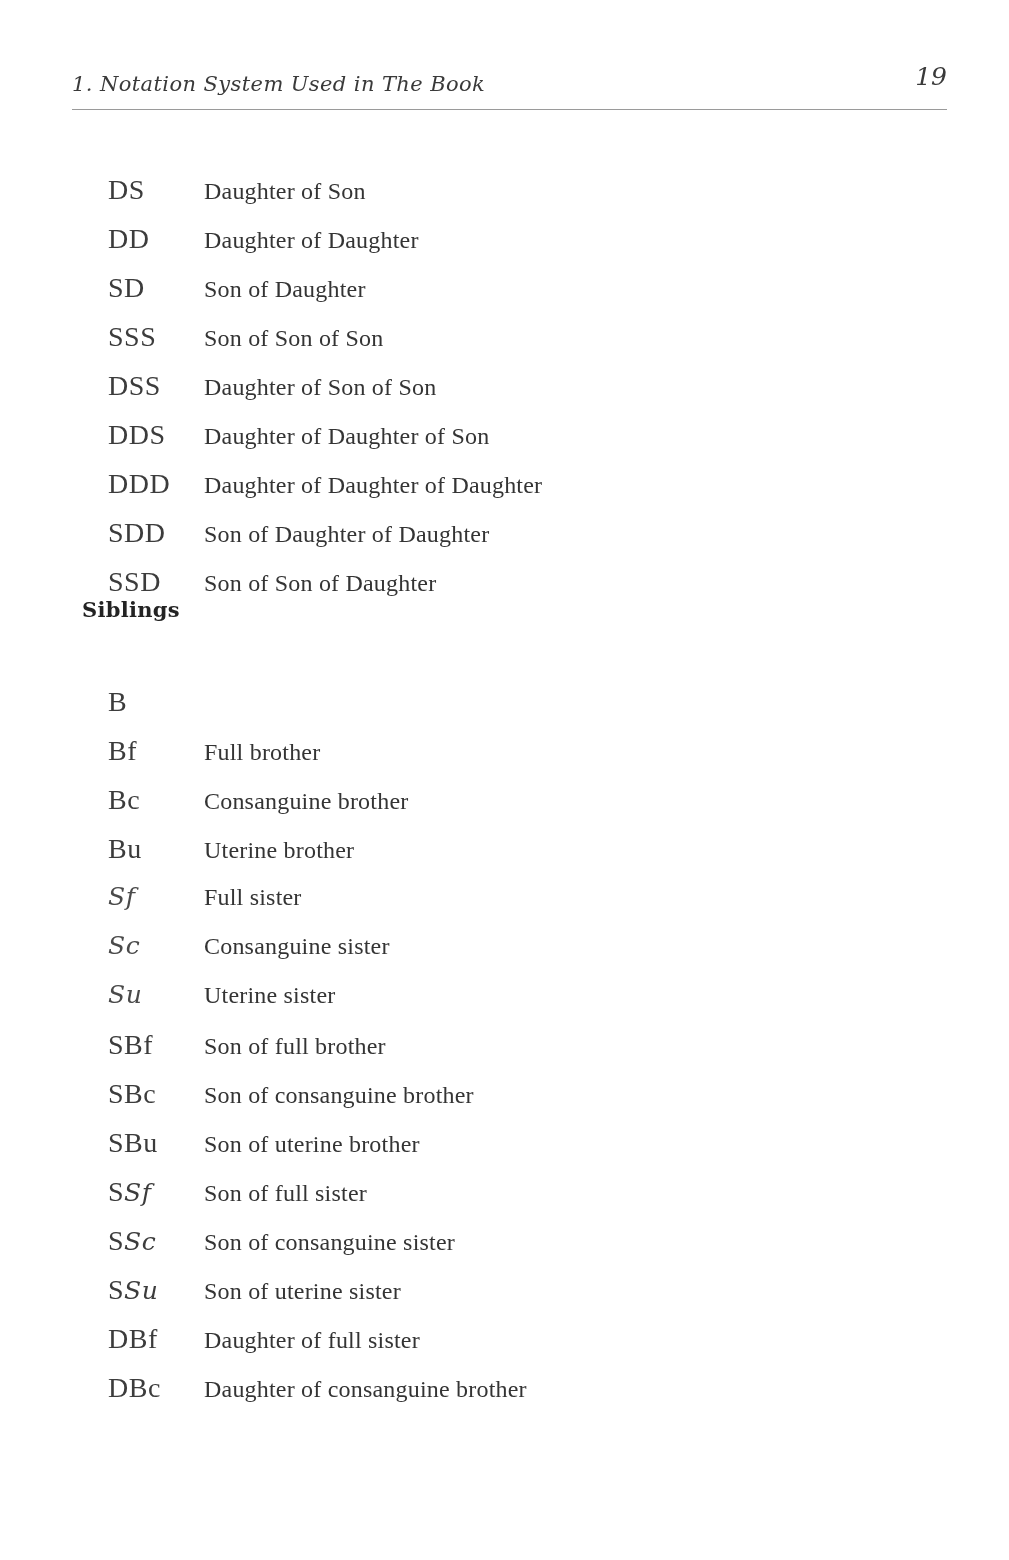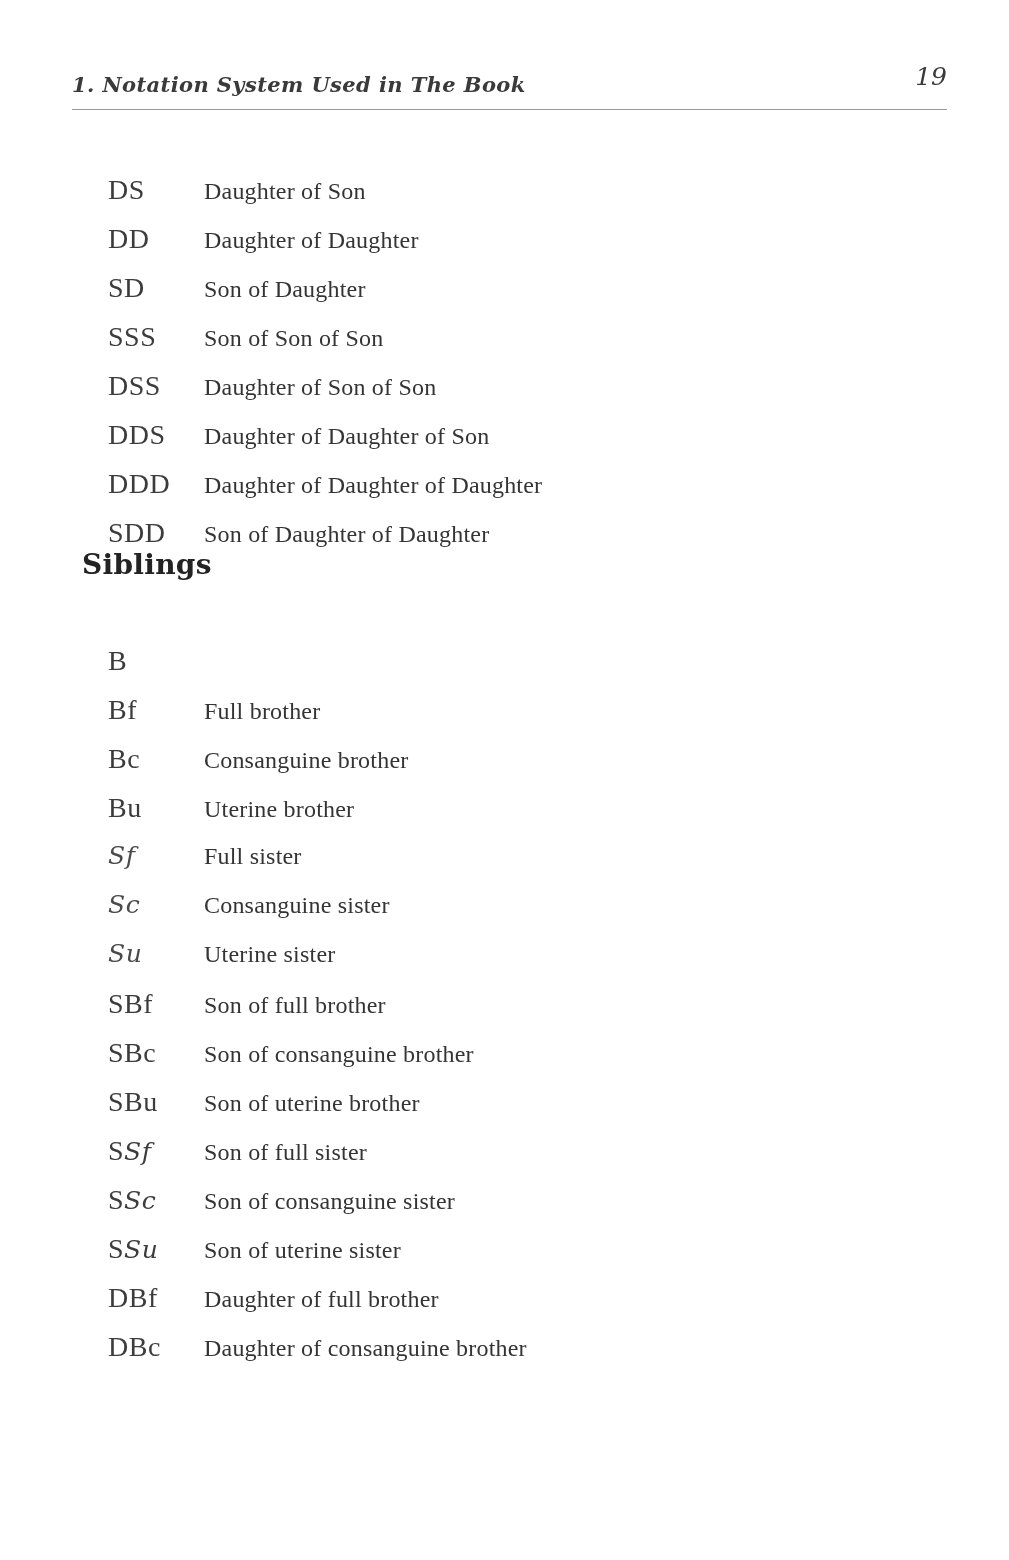--- a/index.html
+++ b/index.html
@@ -34,21 +34,20 @@
   .header-title {
     position: absolute;
     left: 0;
     top: 0;
     font-family: "DejaVu Serif", serif;
     font-style: italic;
     font-size: 21px;
     letter-spacing: 0.4px;
     color: #3a3a3a;
     white-space: nowrap;
-    font-weight: bold;
   }
   .header-page {
     position: absolute;
     right: 0;
     top: -10px;
     font-family: "DejaVu Serif", serif;
     font-style: italic;
     font-size: 25px;
     color: #3a3a3a;
   }
@@ -100,21 +99,21 @@
   }
   .entry .code .scriptpart {
     font-family: "DejaVu Serif", serif;
     font-style: italic;
     font-size: 25px;
   }
 
   .section-heading {
     font-family: "DejaVu Serif", serif;
     font-weight: bold;
-    font-size: 28px;
+    font-size: 21px;
     color: #232323;
     letter-spacing: 0.3px;
     padding-left: 10px;
     margin-top: 28px;
     margin-bottom: 18px;
   }
 </style>
 </head>
 <body>
 
@@ -152,20 +151,24 @@
         <div class="desc">Daughter of Daughter of Son</div>
       </div>
       <div class="entry">
         <div class="code">DDD</div>
         <div class="desc">Daughter of Daughter of Daughter</div>
       </div>
       <div class="entry">
         <div class="code">SDD</div>
         <div class="desc">Son of Daughter of Daughter</div>
       </div>
+      <div class="entry">
+        <div class="code">SSD</div>
+        <div class="desc">Son of Son of Daughter</div>
+      </div>
       <div class="section-heading">Siblings</div>
       <div class="entry">
         <div class="code">B</div>
       </div>
       <div class="entry">
         <div class="code">Bf</div>
         <div class="desc">Full brother</div>
       </div>
       <div class="entry">
         <div class="code">Bc</div>
@@ -206,21 +209,21 @@
       <div class="entry">
         <div class="code"><span>S</span><span class="scriptpart">Sc</span></div>
         <div class="desc">Son of consanguine sister</div>
       </div>
       <div class="entry">
         <div class="code"><span>S</span><span class="scriptpart">Su</span></div>
         <div class="desc">Son of uterine sister</div>
       </div>
       <div class="entry">
         <div class="code">DBf</div>
-        <div class="desc">Daughter of full brother</div>
+        <div class="desc">Daughter of full sister</div>
       </div>
       <div class="entry">
         <div class="code">DBc</div>
         <div class="desc">Daughter of consanguine brother</div>
       </div>
     </div>
 
 </div>
 
 </body></html>

